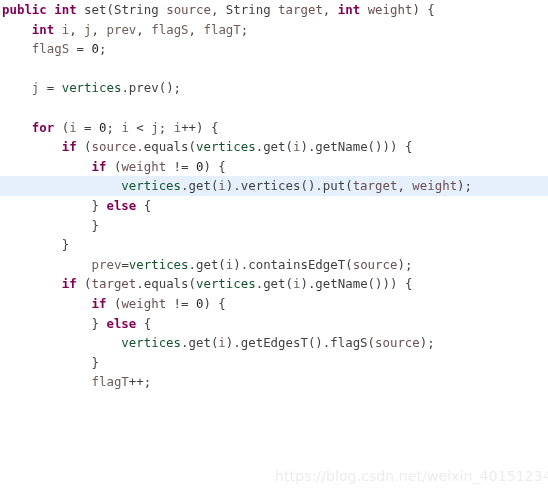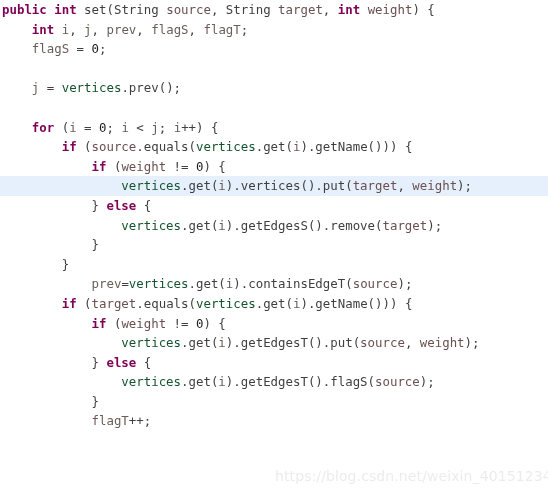--- a/index.html
+++ b/index.html
@@ -68,26 +68,24 @@
       <div class="code-line"><span class="t-pln">    </span><span class="t-kw">int</span><span class="t-pln"> </span><span class="t-loc">i</span><span class="t-pln">, </span><span class="t-loc">j</span><span class="t-pln">, </span><span class="t-loc">prev</span><span class="t-pln">, </span><span class="t-loc">flagS</span><span class="t-pln">, </span><span class="t-loc">flagT</span><span class="t-pln">;</span></div>
       <div class="code-line"><span class="t-pln">    </span><span class="t-loc">flagS</span><span class="t-pln"> = </span><span class="t-num">0</span><span class="t-pln">;</span></div>
       <div class="code-line">&nbsp;</div>
       <div class="code-line"><span class="t-pln">    </span><span class="t-loc">j</span><span class="t-pln"> = </span><span class="t-fld">vertices</span><span class="t-pln">.prev();</span></div>
       <div class="code-line">&nbsp;</div>
       <div class="code-line"><span class="t-pln">    </span><span class="t-kw">for</span><span class="t-pln"> (</span><span class="t-loc">i</span><span class="t-pln"> = </span><span class="t-num">0</span><span class="t-pln">; </span><span class="t-loc">i</span><span class="t-pln"> &lt; </span><span class="t-loc">j</span><span class="t-pln">; </span><span class="t-loc">i</span><span class="t-pln">++) {</span></div>
       <div class="code-line"><span class="t-pln">        </span><span class="t-kw">if</span><span class="t-pln"> (</span><span class="t-par">source</span><span class="t-pln">.equals(</span><span class="t-fld">vertices</span><span class="t-pln">.get(</span><span class="t-loc">i</span><span class="t-pln">).getName())) {</span></div>
       <div class="code-line"><span class="t-pln">            </span><span class="t-kw">if</span><span class="t-pln"> (</span><span class="t-par">weight</span><span class="t-pln"> != </span><span class="t-num">0</span><span class="t-pln">) {</span></div>
       <div class="code-line highlighted"><span class="t-pln">                </span><span class="t-fld">vertices</span><span class="t-pln">.get(</span><span class="t-loc">i</span><span class="t-pln">).vertices().put(</span><span class="t-par">target</span><span class="t-pln">, </span><span class="t-par">weight</span><span class="t-pln">);</span></div>
       <div class="code-line"><span class="t-pln">            </span><span class="t-pln">} </span><span class="t-kw">else</span><span class="t-pln"> {</span></div>
-      <div class="code-line"><span class="t-pln">                </span><span class="t-fld">vertices</span><span class="t-pln">.get(</span><span class="t-loc">i</span><span class="t-pln">).getEdgesS().remove(</span><span class="t-par">target</span><span class="t-pln">);</span></div>
       <div class="code-line"><span class="t-pln">            </span><span class="t-pln">}</span></div>
       <div class="code-line"><span class="t-pln">        </span><span class="t-pln">}</span></div>
       <div class="code-line"><span class="t-pln">            </span><span class="t-loc">prev</span><span class="t-pln">=</span><span class="t-fld">vertices</span><span class="t-pln">.get(</span><span class="t-loc">i</span><span class="t-pln">).containsEdgeT(</span><span class="t-par">source</span><span class="t-pln">);</span></div>
       <div class="code-line"><span class="t-pln">        </span><span class="t-kw">if</span><span class="t-pln"> (</span><span class="t-par">target</span><span class="t-pln">.equals(</span><span class="t-fld">vertices</span><span class="t-pln">.get(</span><span class="t-loc">i</span><span class="t-pln">).getName())) {</span></div>
       <div class="code-line"><span class="t-pln">            </span><span class="t-kw">if</span><span class="t-pln"> (</span><span class="t-par">weight</span><span class="t-pln"> != </span><span class="t-num">0</span><span class="t-pln">) {</span></div>
-      <div class="code-line"><span class="t-pln">                </span><span class="t-fld">vertices</span><span class="t-pln">.get(</span><span class="t-loc">i</span><span class="t-pln">).getEdgesT().put(</span><span class="t-par">source</span><span class="t-pln">, </span><span class="t-par">weight</span><span class="t-pln">);</span></div>
       <div class="code-line"><span class="t-pln">            </span><span class="t-pln">} </span><span class="t-kw">else</span><span class="t-pln"> {</span></div>
       <div class="code-line"><span class="t-pln">                </span><span class="t-fld">vertices</span><span class="t-pln">.get(</span><span class="t-loc">i</span><span class="t-pln">).getEdgesT().flagS(</span><span class="t-par">source</span><span class="t-pln">);</span></div>
       <div class="code-line"><span class="t-pln">            </span><span class="t-pln">}</span></div>
       <div class="code-line"><span class="t-pln">            </span><span class="t-loc">flagT</span><span class="t-pln">++;</span></div>
     </div>
   <div id="watermark">https://blog.csdn.net/weixin_40151234</div>
 </div>
 
 </body></html>

